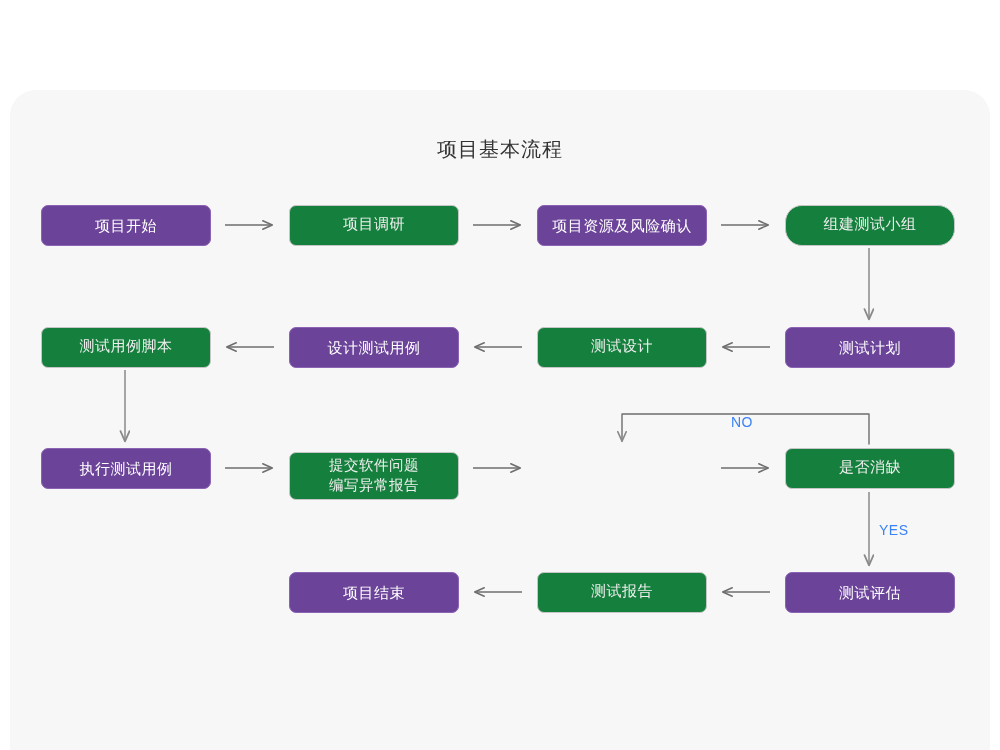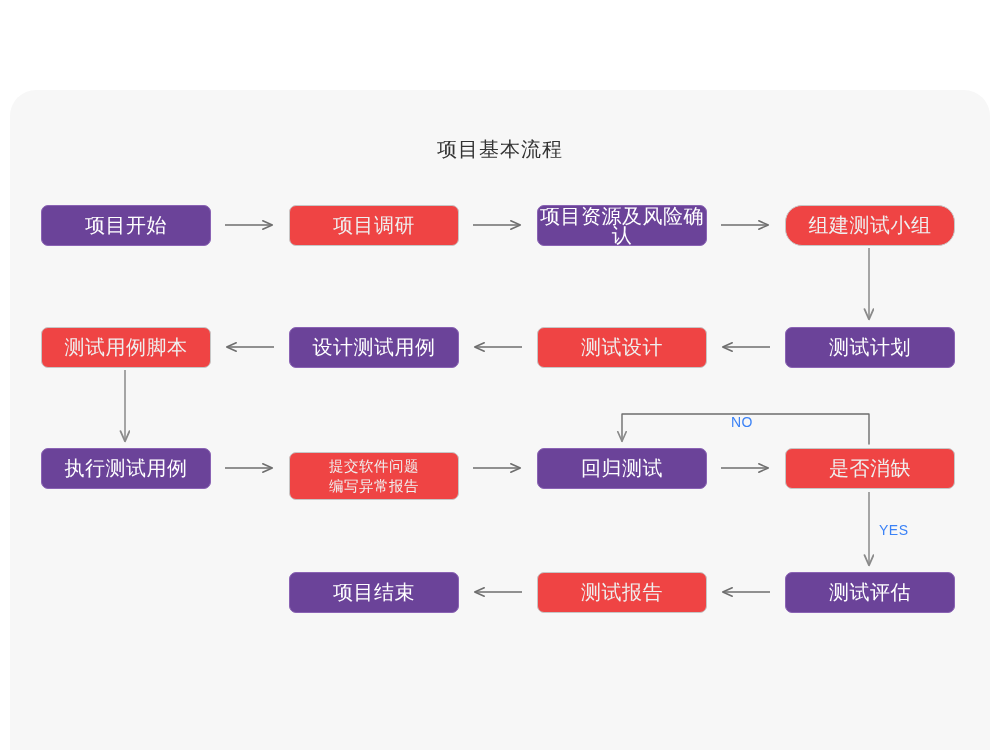--- a/index.html
+++ b/index.html
@@ -47,36 +47,37 @@
 
   
   .node {
     position: absolute;
     width: 170px;
     height: 41px;
     border-radius: 7px;
     display: flex;
     align-items: center;
     justify-content: center;
-    font-size: 20px;
+    font-size: 15px;
     line-height: 19px;
     text-align: center;
     box-sizing: border-box;
     letter-spacing: 0.5px;
     white-space: pre-line;
   }
   .node.purple {
     background: #6b4399;
     border: 1px solid #8a63b4;
     color: #ffffff;
   }
   .node.gray {
-    background: #ef4444;
+    background: #15803d;
     border: 1px solid #c6c6c6;
     color: #efefef;
+    font-family: Liberation Mono, monospace;
   }
   .node.tall {
     height: 48px;
     font-size: 14.5px;
     line-height: 20px;
   }
 
   
   #wires {
     position: absolute;
@@ -152,20 +153,19 @@
   <div class="node gray" style="left:785px; top:205px;border-radius:17px;">组建测试小组</div>
 
   <div class="node gray" style="left:41px;  top:327px;">测试用例脚本</div>
   <div class="node purple" style="left:289px; top:327px;">设计测试用例</div>
   <div class="node gray" style="left:537px; top:327px;">测试设计</div>
   <div class="node purple" style="left:785px; top:327px;">测试计划</div>
 
   <div class="node purple" style="left:41px;  top:448px;">执行测试用例</div>
   <div class="node gray tall" style="left:289px; top:444px;margin-top:8px;">提交软件问题
 编写异常报告</div>
-  <div class="node purple" style="left:537px; top:448px;">回归测试</div>
   <div class="node gray" style="left:785px; top:448px;">是否消缺</div>
 
   <div class="node purple" style="left:289px; top:572px;">项目结束</div>
   <div class="node gray" style="left:537px; top:572px;">测试报告</div>
   <div class="node purple" style="left:785px; top:572px;">测试评估</div>
 
 </div>
 
 </body></html>

